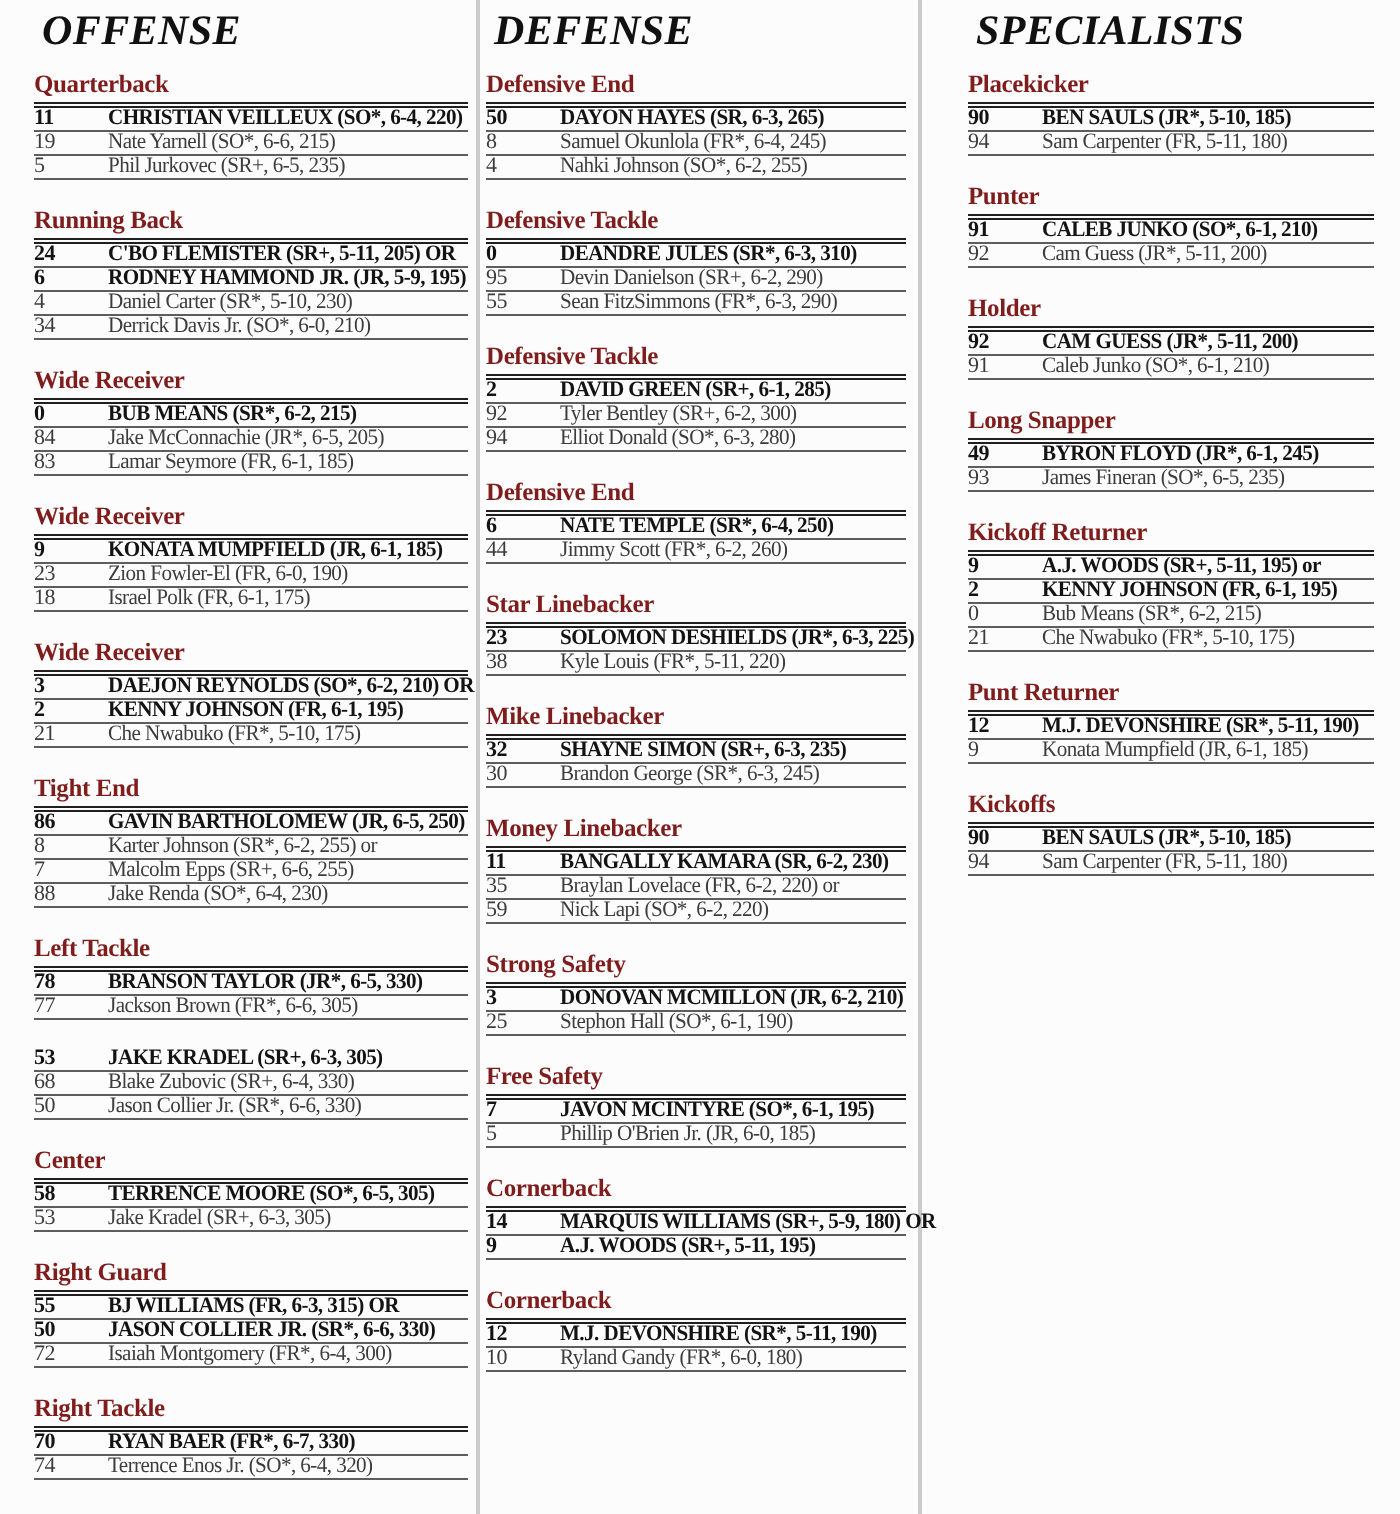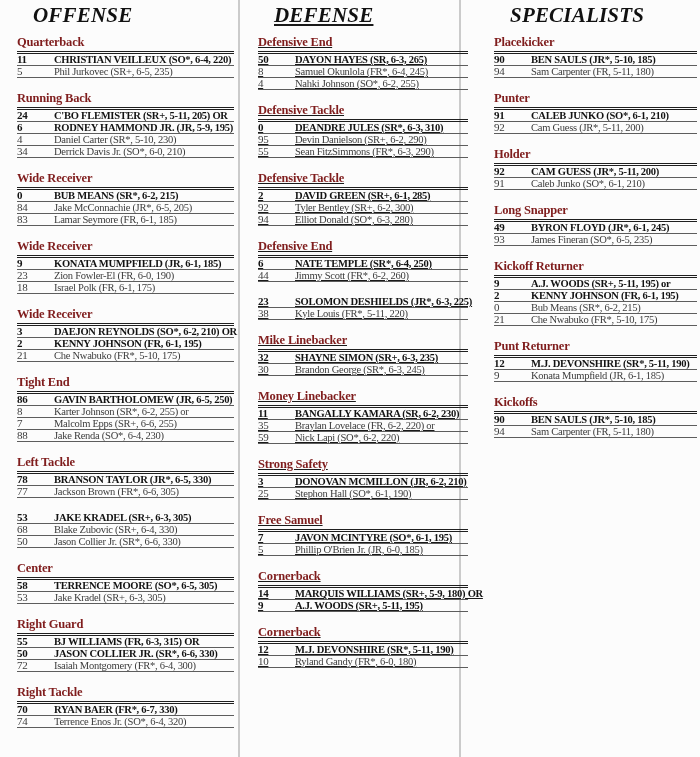--- a/index.html
+++ b/index.html
@@ -7,24 +7,24 @@
     width:700px;height:757px;overflow:hidden;position:relative;
     background:#fcfcfc;
     font-family:"Liberation Serif","DejaVu Serif",serif;
     color:#1a1a1a;
   }
   .v-divider{position:absolute;top:0;bottom:0;width:2px;background:#cbcbcb;}
   #divider-1{left:238px;}
   #divider-2{left:459px;}
   .col{position:absolute;top:0;padding-top:4px;}
   #col-0{left:17px;width:217px;}
-  #col-1{left:258px;width:210px;text-decoration:underline;}
-  #col-2{left:494px;width:203px;}
+  #col-1{left:243px;width:210px;}
+  #col-2{left:484px;width:203px;}
   .col-title{
-    margin:0 0 10px 16px;
+    margin:0 0 10px 4px;
     font-size:21px;line-height:22px;font-weight:900;font-style:italic;
     letter-spacing:.2px;color:#111;
   }
   .group{margin-bottom:14px;}
   .group-header{
     font-size:12.5px;line-height:13px;font-weight:700;color:#7f1d1d;
     letter-spacing:-.2px;
     padding-bottom:2px;
     border-bottom:3px double #1f1f1f;
   }
@@ -50,20 +50,24 @@
   <section class="col" id="col-0">
     <h1 class="col-title">OFFENSE</h1>
     <div class="groups">
         <div class="group">
           <div class="group-header">Quarterback</div>
           <div class="row starter">
             <span class="num">11</span>
             <span class="name">CHRISTIAN VEILLEUX (SO*, 6-4, 220)</span>
           </div>
           <div class="row">
+            <span class="num">19</span>
+            <span class="name">Nate Yarnell (SO*, 6-6, 215)</span>
+          </div>
+          <div class="row">
             <span class="num">5</span>
             <span class="name">Phil Jurkovec (SR+, 6-5, 235)</span>
           </div>
         </div>
         <div class="group">
           <div class="group-header">Running Back</div>
           <div class="row starter">
             <span class="num">24</span>
             <span class="name">C'BO FLEMISTER (SR+, 5-11, 205) OR</span>
           </div>
@@ -262,20 +266,21 @@
           <div class="row starter">
             <span class="num">6</span>
             <span class="name">NATE TEMPLE (SR*, 6-4, 250)</span>
           </div>
           <div class="row">
             <span class="num">44</span>
             <span class="name">Jimmy Scott (FR*, 6-2, 260)</span>
           </div>
         </div>
         <div class="group">
+          <div class="group-header">Star Linebacker</div>
           <div class="row starter">
             <span class="num">23</span>
             <span class="name">SOLOMON DESHIELDS (JR*, 6-3, 225)</span>
           </div>
           <div class="row">
             <span class="num">38</span>
             <span class="name">Kyle Louis (FR*, 5-11, 220)</span>
           </div>
         </div>
         <div class="group">
@@ -309,21 +314,21 @@
           <div class="row starter">
             <span class="num">3</span>
             <span class="name">DONOVAN MCMILLON (JR, 6-2, 210)</span>
           </div>
           <div class="row">
             <span class="num">25</span>
             <span class="name">Stephon Hall (SO*, 6-1, 190)</span>
           </div>
         </div>
         <div class="group">
-          <div class="group-header">Free Samuel</div>
+          <div class="group-header">Free Safety</div>
           <div class="row starter">
             <span class="num">7</span>
             <span class="name">JAVON MCINTYRE (SO*, 6-1, 195)</span>
           </div>
           <div class="row">
             <span class="num">5</span>
             <span class="name">Phillip O'Brien Jr. (JR, 6-0, 185)</span>
           </div>
         </div>
         <div class="group">

